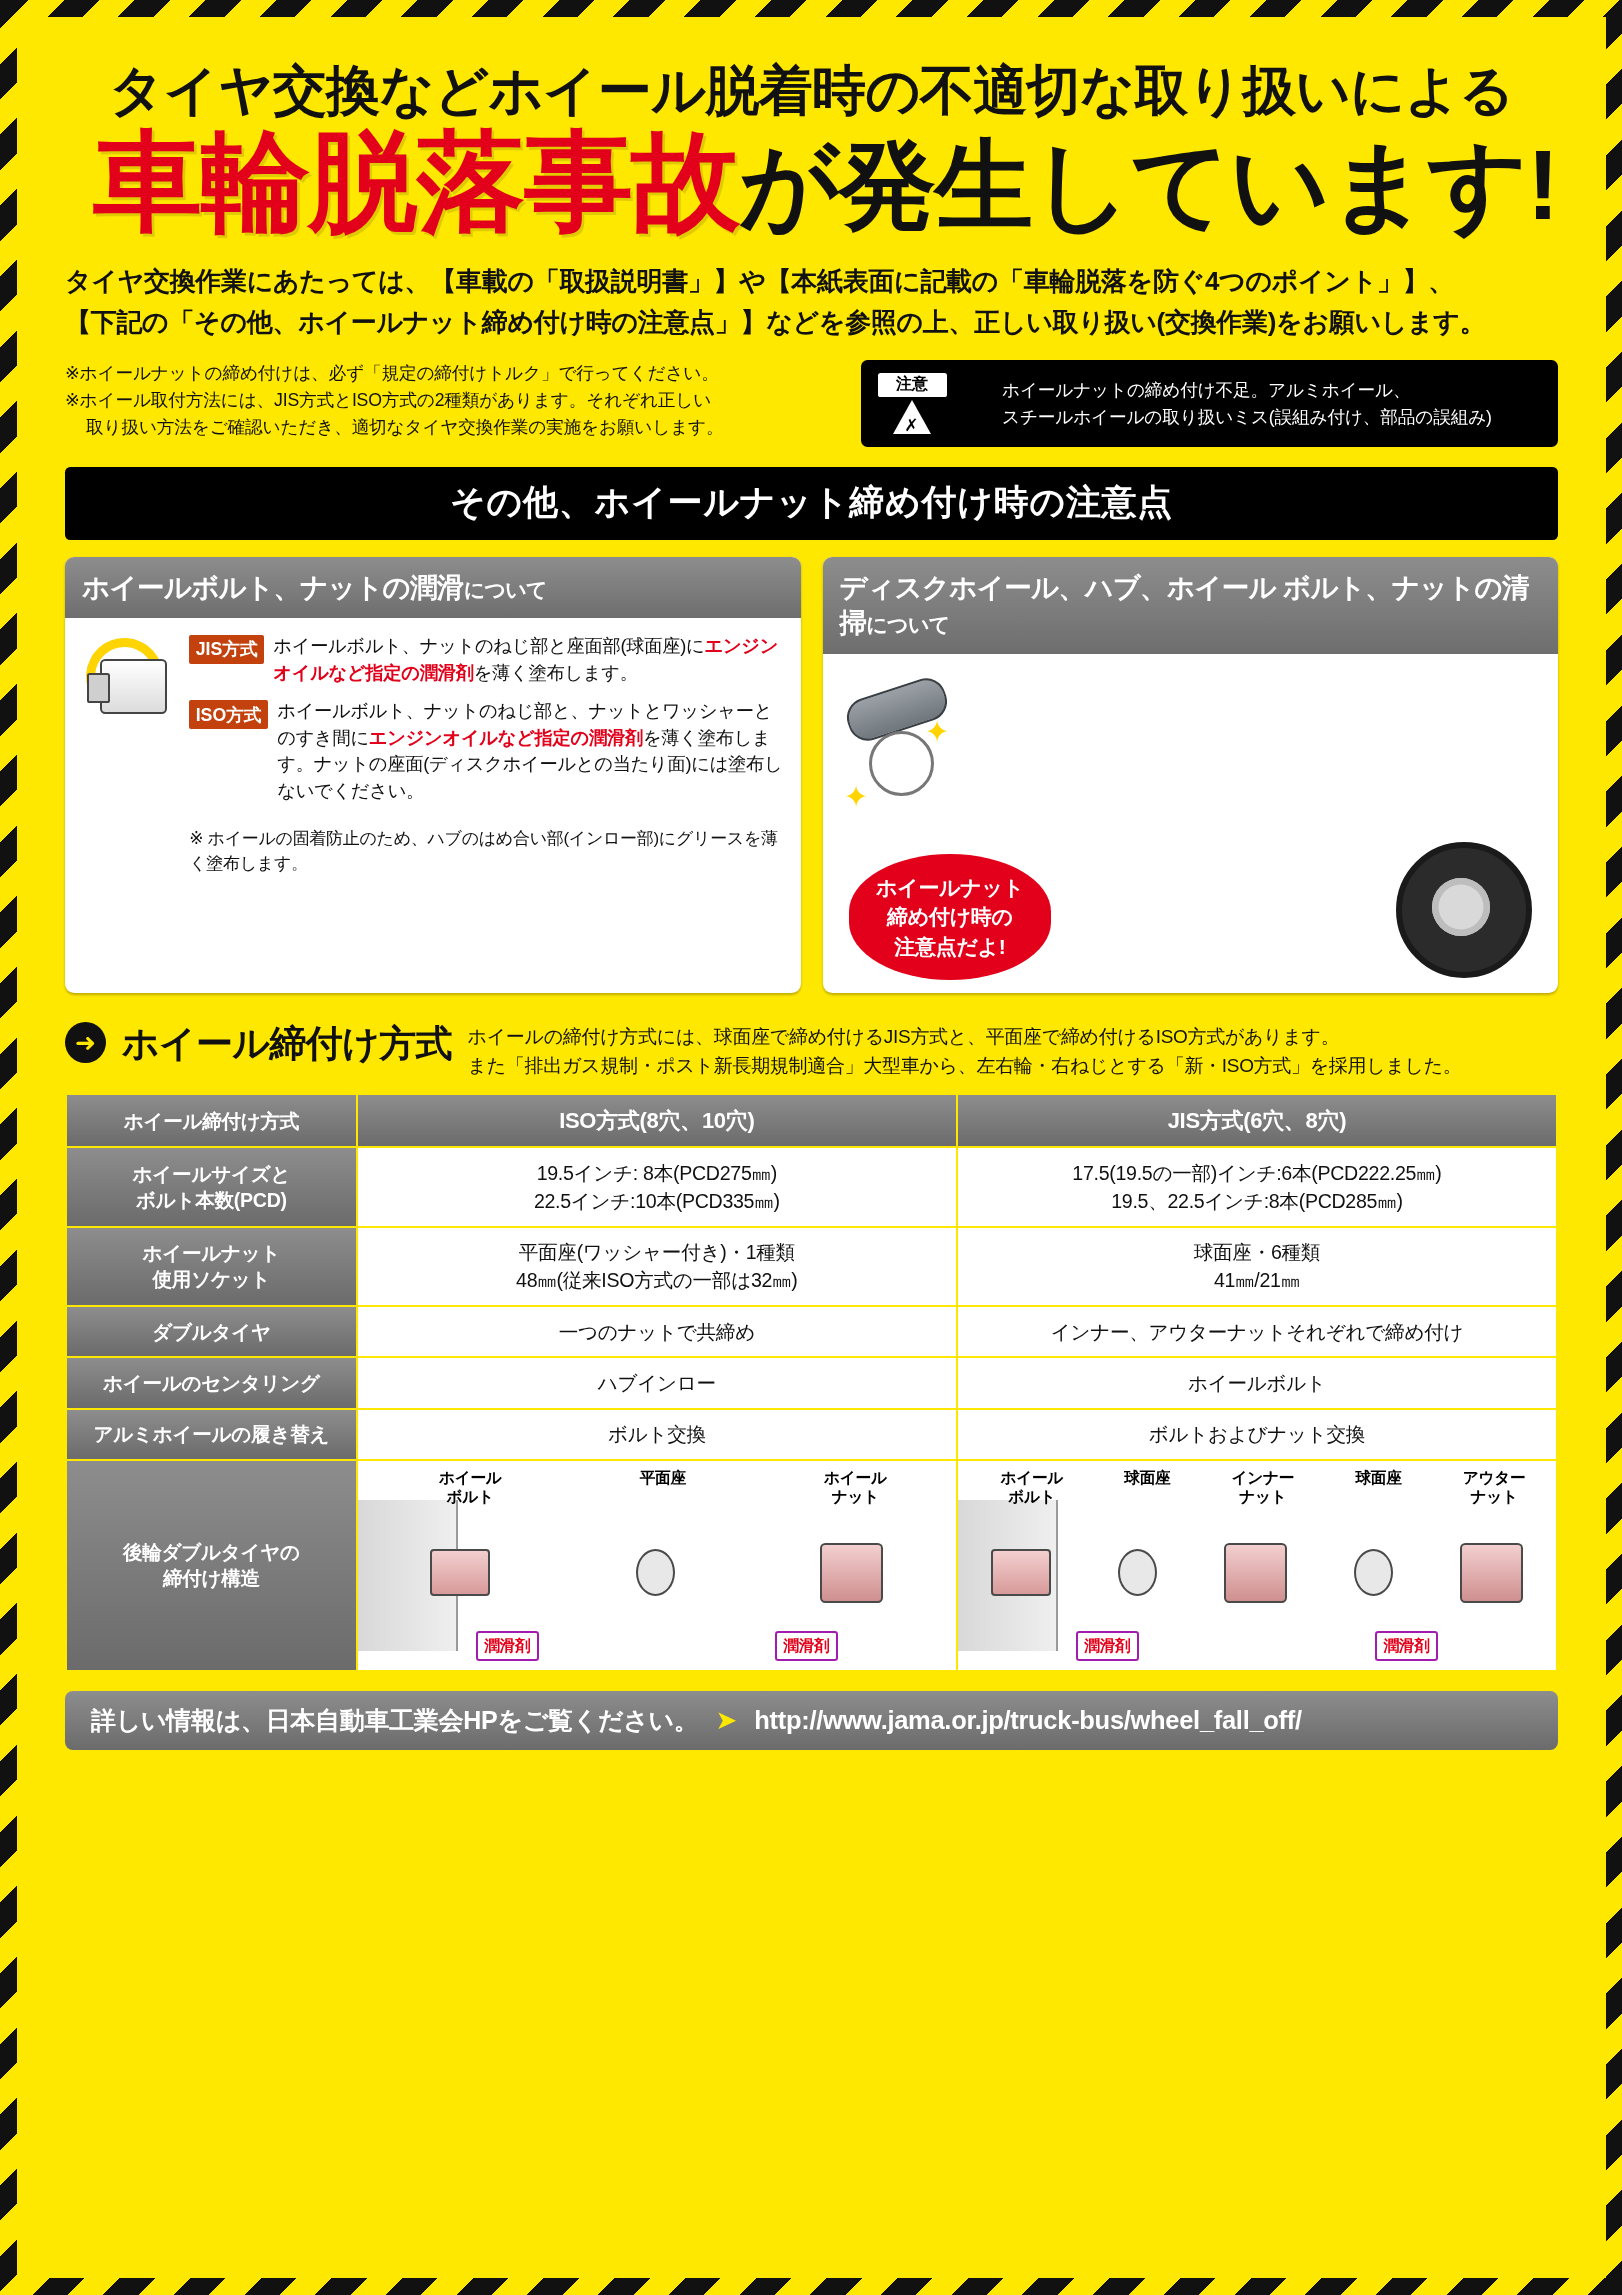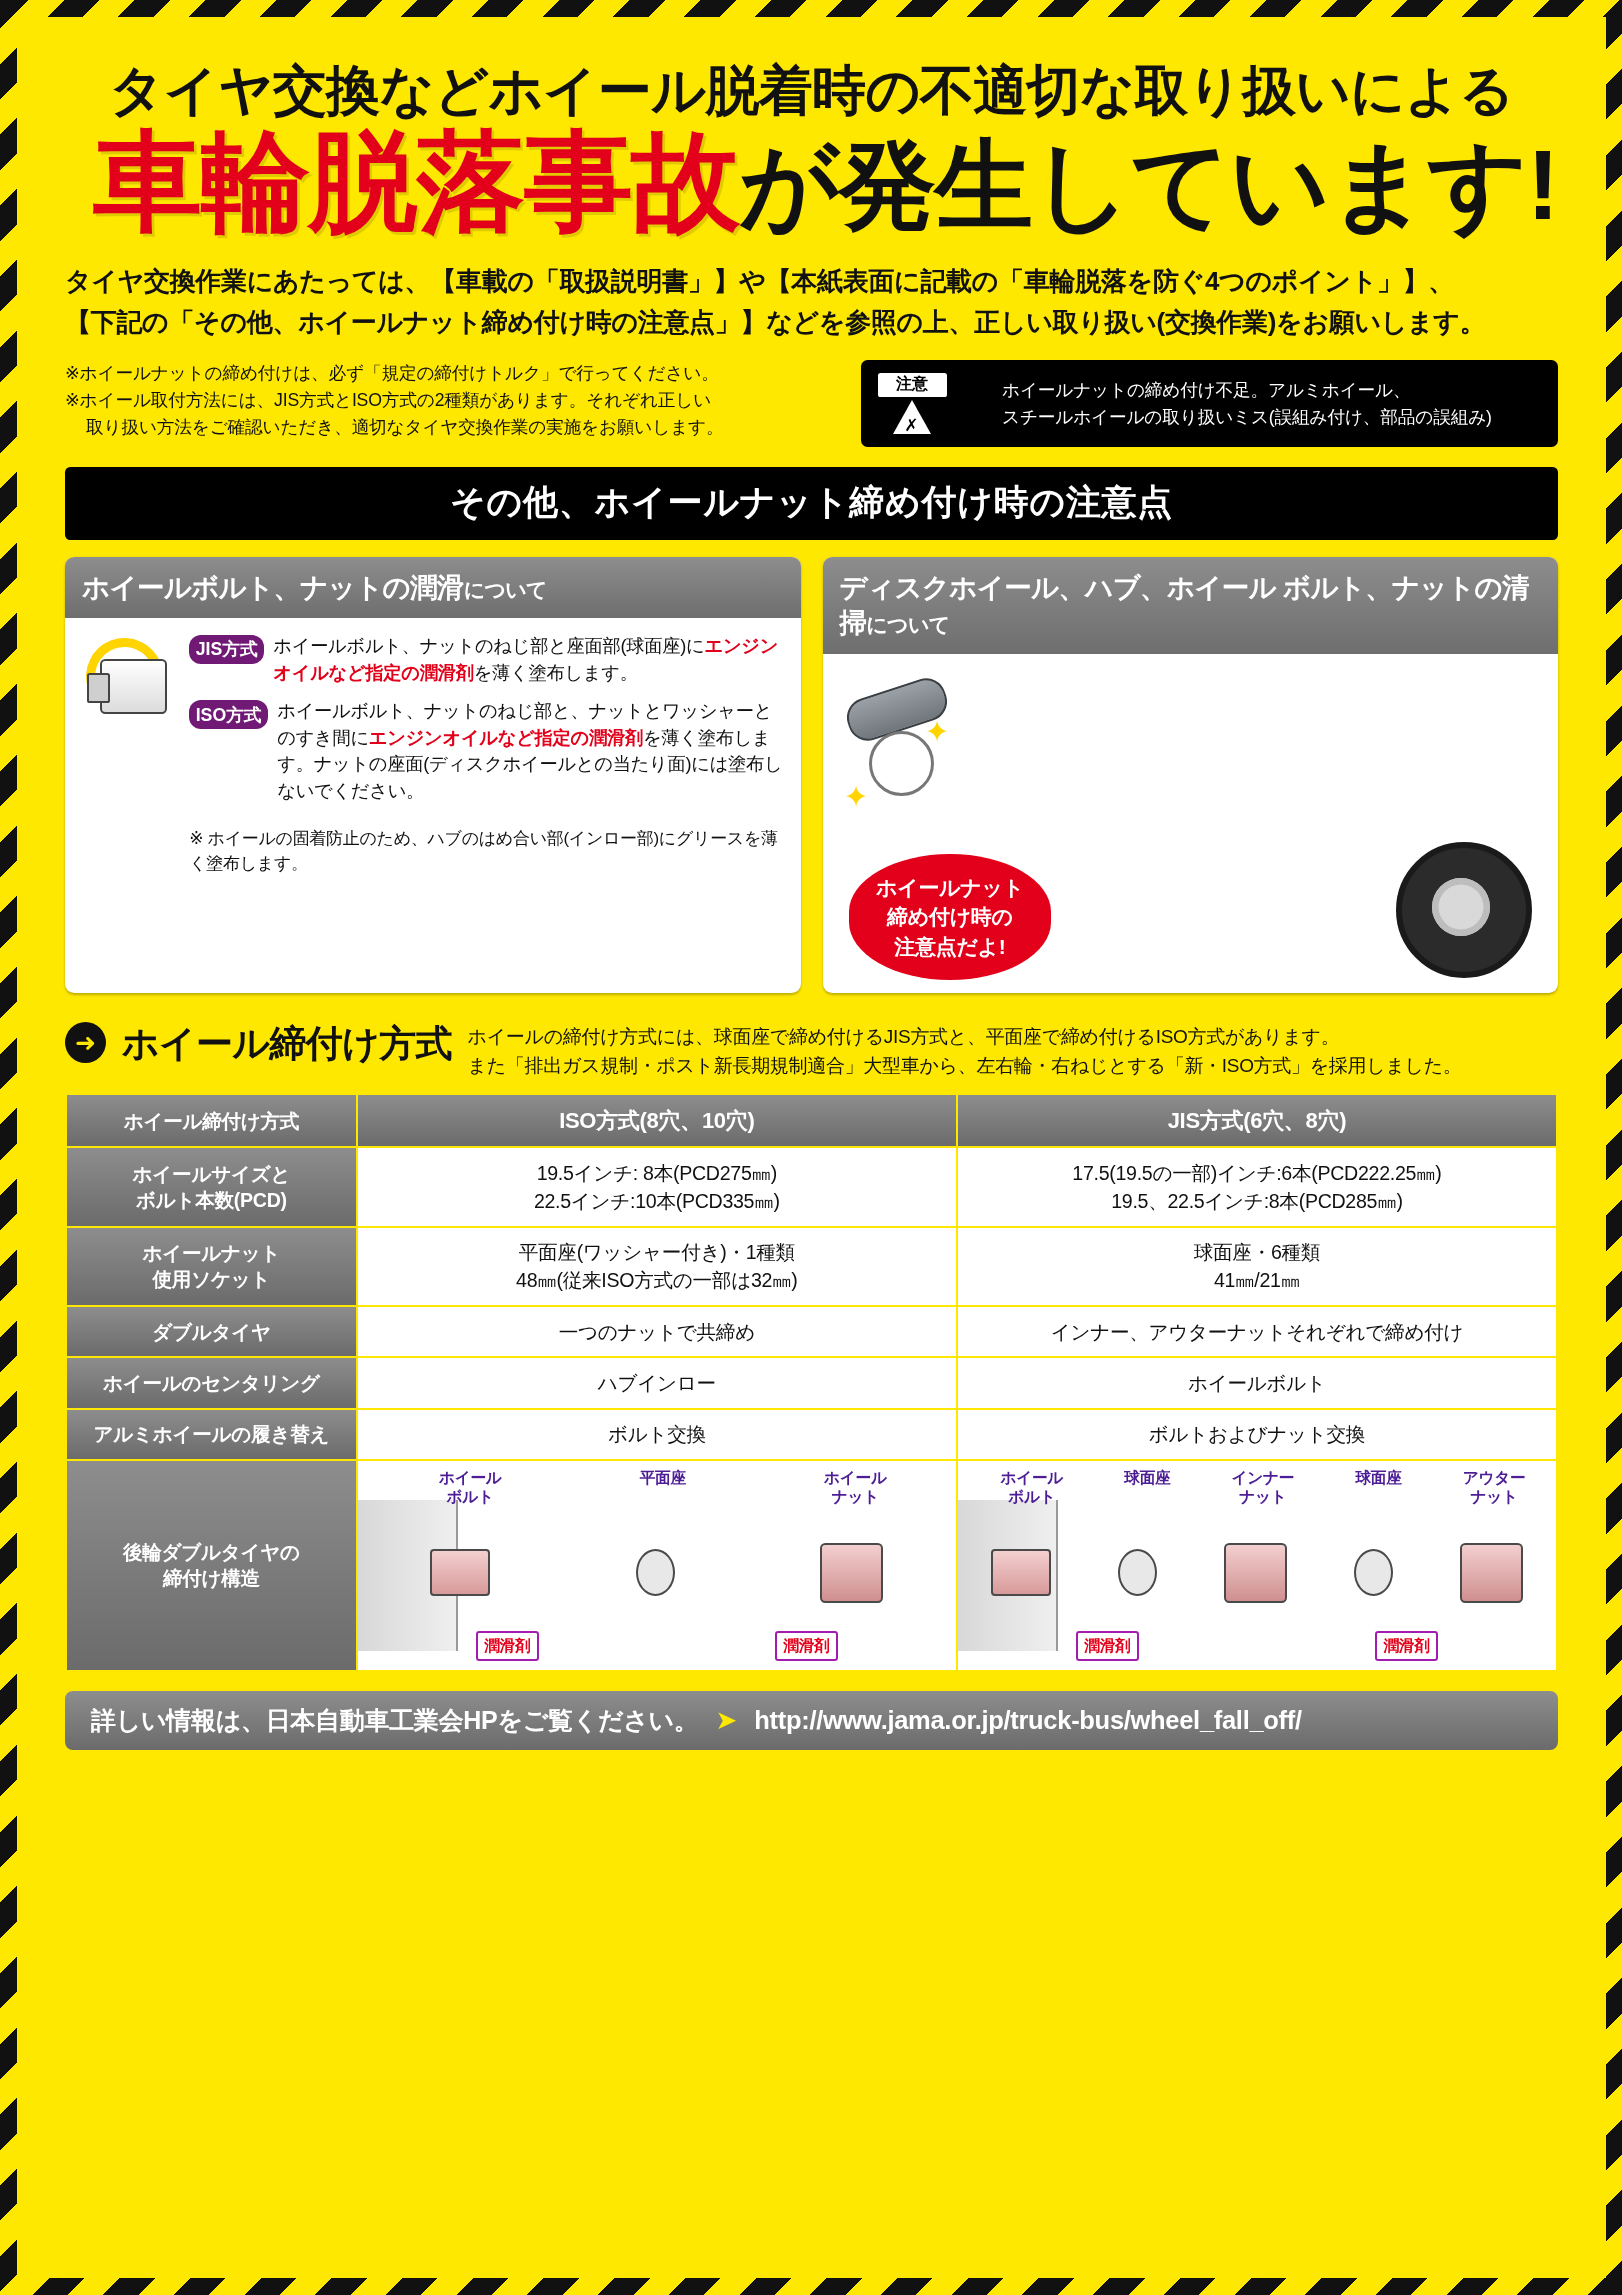--- a/index.html
+++ b/index.html
@@ -117,22 +117,22 @@
     padding:13px 17px;
     font-size:27.5px;line-height:1.28;
     letter-spacing:-0.7px;
   }
   .card-head .sm{font-size:21px;}
   .card-body{padding:14.4px 17px 17px;display:flex;gap:9.2px;}
   .lubr-rows{display:flex;flex-direction:column;gap:11.8px;flex:1;}
   .lubr-row{display:flex;gap:9.2px;align-items:flex-start;}
   .tag{
     flex:0 0 auto;
-    background:#701a75;color:#fff;font-weight:bold;
-    font-size:17.7px;border-radius:12px;
+    background:#c2410c;color:#fff;font-weight:bold;
+    font-size:17.7px;border-radius:2px;
     padding:2.6px 6.5px;margin-top:2px;white-space:nowrap;
   }
   .lubr-text{font-size:18.3px;line-height:1.46;letter-spacing:-0.3px;}
   .lubr-text .rd{color:#e2001a;font-weight:bold;}
   .foot-note{font-size:17px;line-height:1.45;margin-top:10.5px;letter-spacing:-0.3px;}
   .clean-text{font-size:19.6px;line-height:1.52;letter-spacing:-0.3px;}
 
   
   .illus{flex:0 0 98px;position:relative;height:151px;}
   .bolt{
@@ -213,21 +213,21 @@
     color:#fff;font-weight:bold;font-size:22px;padding:10.5px 3.9px;letter-spacing:-0.3px;
   }
   table.main td{
     background:#fff;font-size:19.6px;line-height:1.44;padding:10.5px 6.5px;letter-spacing:-0.3px;
   }
   
   .diagcell{padding:0 !important;height:209px;position:relative;background:#fff !important;}
   .diaglabels{
     position:absolute;top:7.9px;left:12px;right:0;
     display:flex;justify-content:space-around;
-    font-size:15.7px;line-height:1.2;font-weight:bold;color:#4c1d95;
+    font-size:15.7px;line-height:1.2;font-weight:bold;color:#000000;
   }
   .diagparts{
     position:absolute;top:63px;left:0;right:0;height:98px;
     display:flex;align-items:center;justify-content:space-around;
   }
   .p-bolt{width:56px;height:43px;background:linear-gradient(#f3cfcf,#d89a9a);border:2.6px solid #4a4a4a;border-radius:3.9px;}
   .p-ring{width:35px;height:43px;background:#e8e8e8;border:2.6px solid #4a4a4a;border-radius:50%/50%;}
   .p-nut{width:59px;height:56px;background:linear-gradient(#f3cfcf,#cf8f8f);border:2.6px solid #4a4a4a;border-radius:5.2px;}
   .diagtags{
     position:absolute;bottom:9.2px;left:0;right:0;

